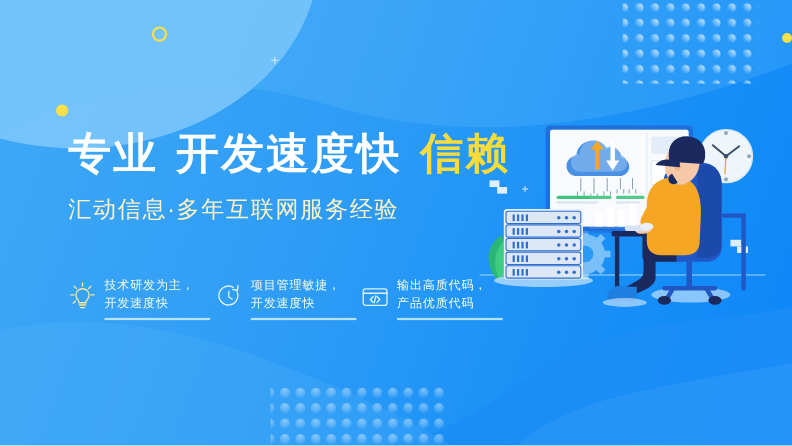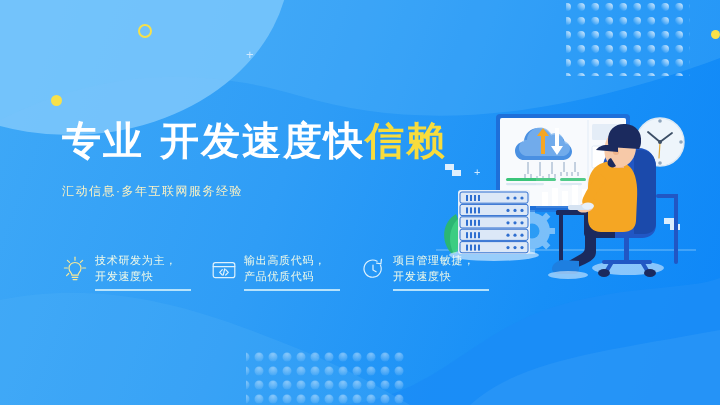--- a/index.html
+++ b/index.html
@@ -66,39 +66,39 @@
   }
   .headline {
     margin: 0;
     font-size: 39px;
     line-height: 46px;
     font-weight: 700;
     color: #ffffff;
     letter-spacing: 2px;
     white-space: nowrap;
   }
-  .headline .accent { color: #f8dc3c; }
+  .headline .accent { color: #f8dc3c; margin-left: 17px; }
   .headline .spacer { display: inline-block; width: 16px; }
   .subline {
     margin: 16px 0 0 0;
-    font-size: 12px;
+    font-size: 21px;
     line-height: 22px;
     font-weight: 400;
     color: #fdf3c4;
     letter-spacing: 1.5px;
     white-space: nowrap;
   }
 
   
   .features {
     position: absolute;
     left: 62px;
     top: 252px;
     display: flex;
-    gap: 16px;
+    gap: 0;
   }
   .feature {
     display: flex;
     align-items: flex-start;
     width: 133px;
   }
   .feature-icon {
     width: 26px;
     height: 30px;
     flex: 0 0 26px;
@@ -200,46 +200,46 @@
       </svg>
       <div class="feature-body">
         <div class="feature-text">技术研发为主，</div>
         <div class="feature-text">开发速度快</div>
         <div class="feature-rule"></div>
       </div>
     </div>
 
     <div class="feature">
       <svg class="feature-icon" viewBox="0 0 26 30">
+        <g fill="none" stroke="#dff2fc" stroke-width="1.2" stroke-linecap="round">
+          <path d="M20.5 10.2 a8.6 8.6 0 1 1 -3.4 -3.9"></path>
+          <path d="M21.4 4.4 l-0.5 4.4 l-4.3 -0.6"></path>
+          <path d="M13 10 l0 5 l3.1 1.8"></path>
+        </g>
+      </svg>
+      <div class="feature-body">
+        <div class="feature-text">项目管理敏捷，</div>
+        <div class="feature-text">开发速度快</div>
+        <div class="feature-rule"></div>
+      </div>
+    </div>
+
+    <div class="feature">
+      <svg class="feature-icon" viewBox="0 0 26 30">
         <g fill="none" stroke="#dff2fc" stroke-width="1.2" stroke-linecap="round" stroke-linejoin="round">
           <rect x="2.2" y="7.6" width="21.6" height="15" rx="2.2"></rect>
           <path d="M2.2 11.6 l21.6 0"></path>
           <path d="M11.3 14.6 l-2.6 2.7 l2.6 2.7"></path>
           <path d="M14.7 14.6 l2.6 2.7 l-2.6 2.7"></path>
           <path d="M13.7 13.9 l-1.4 6.1"></path>
         </g>
       </svg>
       <div class="feature-body">
         <div class="feature-text">输出高质代码，</div>
         <div class="feature-text">产品优质代码</div>
-        <div class="feature-rule"></div>
-      </div>
-    </div>
-
-    <div class="feature">
-      <svg class="feature-icon" viewBox="0 0 26 30">
-        <g fill="none" stroke="#dff2fc" stroke-width="1.2" stroke-linecap="round">
-          <path d="M20.5 10.2 a8.6 8.6 0 1 1 -3.4 -3.9"></path>
-          <path d="M21.4 4.4 l-0.5 4.4 l-4.3 -0.6"></path>
-          <path d="M13 10 l0 5 l3.1 1.8"></path>
-        </g>
-      </svg>
-      <div class="feature-body">
-        <div class="feature-text">项目管理敏捷，</div>
-        <div class="feature-text">开发速度快</div>
         <div class="feature-rule"></div>
       </div>
     </div>
 
   </div>
 
   <svg class="illustration" viewBox="0 0 292 215">
 
     <g fill="#cbe7fb" opacity="0.55">
       <g transform="translate(104,139)">

